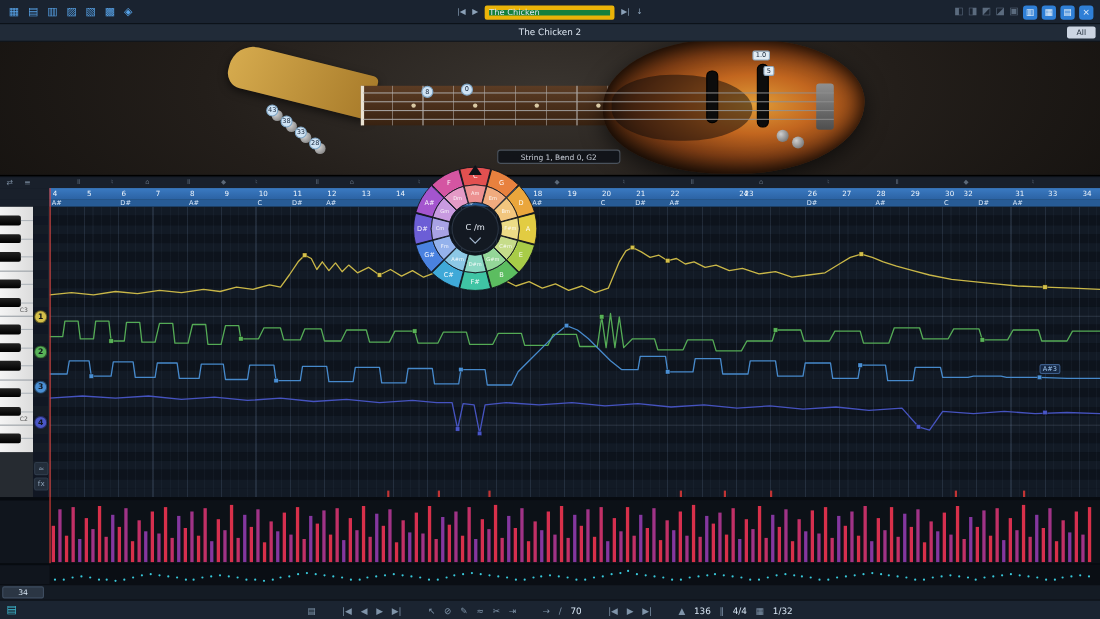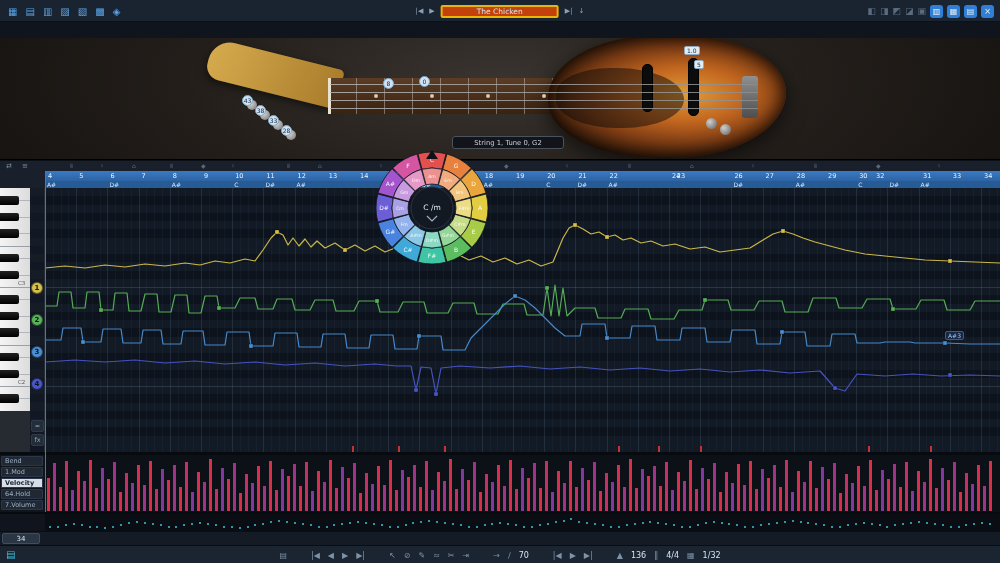--- a/index.html
+++ b/index.html
@@ -2,21 +2,21 @@
 <html><head>
 <meta charset="utf-8">
 <style>
 *{margin:0;padding:0;box-sizing:border-box}
 html,body{background:#000}
 #app{position:relative;width:1000px;height:563px;background:#10151d;overflow:hidden;font-family:"DejaVu Sans",sans-serif;-webkit-font-smoothing:antialiased}
 
 .topbar{position:absolute;left:0;top:0;width:1000px;height:22px;background:#1a2330;border-bottom:1px solid #0c1118}
 .tb-left{position:absolute;left:8px;top:0;height:22px;display:flex;align-items:center;gap:8px;color:#57a3e8;font-size:10px}
 .tb-center{position:absolute;left:50%;top:0;height:22px;transform:translateX(-50%);display:flex;align-items:center;gap:6px;color:#8ba1b8;font-size:7px}
-.songbox{width:118px;height:13px;background:#c2410c;border:2px solid #eab308;border-radius:2px;color:#d8e4f0;font-size:7.5px;display:flex;align-items:center;justify-content:center}
+.songbox{width:118px;height:13px;background:#15803d;border:4px solid #eab308;border-radius:2px;color:#d8e4f0;font-size:7.5px;display:flex;align-items:center;}
 .tb-right{position:absolute;right:6px;top:0;height:22px;display:flex;align-items:center;gap:4px}
 .dimico{color:#5b6b7e;font-size:9px}
 .winbtn{width:13px;height:13px;background:#2f7fd6;border-radius:3px;color:#eaf2fa;font-size:8px;display:flex;align-items:center;justify-content:center}
 
 .tabbar{position:absolute;top:22px;left:0;width:1000px;height:16px;background:#212b38;border-bottom:1px solid #0c1117}
 .tabtitle{position:absolute;left:0;right:0;top:3px;text-align:center;font-size:8px;color:#dae3ee}
 .allbtn{position:absolute;right:4px;top:2px;width:26px;height:11px;background:#ccd5e2;border-radius:2px;color:#1c2734;font-size:7px;display:flex;align-items:center;justify-content:center}
 
 .inst{position:absolute;top:38px;left:0;width:1000px;height:122px;overflow:hidden;background:radial-gradient(ellipse 700px 260px at 50% 35%,#39342f 0%,#231e1a 45%,#0f0d0b 100%);border-bottom:1px solid #000}
 .hstock{position:absolute;left:205px;top:32px;width:135px;height:40px;background:linear-gradient(100deg,#d6ab4e,#a87b2a);border-radius:22px 5px 8px 14px;transform:rotate(14deg);transform-origin:100% 50%;box-shadow:0 3px 8px rgba(0,0,0,.55)}
@@ -117,35 +117,39 @@
         <span class="dimico">◩</span>
         <span class="dimico">◪</span>
         <span class="dimico">▣</span>
         <span class="winbtn">▥</span>
         <span class="winbtn">▦</span>
         <span class="winbtn">▤</span>
         <span class="winbtn">×</span>
       </div>
   </header>
 
+  <div class="tabbar">
+    <div class="tabtitle">The Chicken 2</div>
+    <div class="allbtn">All</div>
+  </div>
 
   <section class="inst" id="inst">
     <div class="hstock"></div>
     <div class="neck">
         <div class="frets"></div>
       </div>
     <div class="nut"></div>
     <div class="gbody"></div>
     <div class="pguard"></div>
     <div class="pickup" style="left:642px;top:26px;height:48px"></div>
     <div class="pickup" style="left:688px;top:20px;height:58px"></div>
     <div class="bridge"></div>
     <div class="knob" style="left:706px;top:80px"></div>
     <div class="knob" style="left:720px;top:86px"></div>
-    <div class="tooltip">String 1, Tune 0, G2</div>
+    <div class="tooltip">String 1, Bend 0, G2</div>
   <div class="inlay" style="left: 374px; top: 56px;"></div>
       <div class="inlay" style="left: 430px; top: 56px;"></div>
       <div class="inlay" style="left: 486px; top: 56px;"></div>
       <div class="inlay" style="left: 542px; top: 56px;"></div>
       <div class="gstring" style="top: 46px;"></div>
       <div class="gstring" style="top: 54px;"></div>
       <div class="gstring" style="top: 62px;"></div>
       <div class="gstring" style="top: 70px;"></div>
       <div class="tpost" style="left: 247px; top: 62px;"></div>
       <div class="tpost" style="left: 260px; top: 72px;"></div>
@@ -565,27 +569,20 @@
       <div class="vbar" style="left: 896px; height: 43.2px; background: rgb(132, 55, 159);"></div>
       <div class="vbar" style="left: 902px; height: 31.32px; background: rgb(214, 47, 79);"></div>
       <div class="vbar" style="left: 908px; height: 49.14px; background: rgb(160, 51, 134);"></div>
       <div class="vbar" style="left: 914px; height: 19.44px; background: rgb(216, 48, 74);"></div>
       <div class="vbar" style="left: 920px; height: 38.34px; background: rgb(194, 48, 102);"></div>
       <div class="vbar" style="left: 926px; height: 27px; background: rgb(132, 55, 159);"></div>
       <div class="vbar" style="left: 932px; height: 45.9px; background: rgb(214, 47, 79);"></div>
       <div class="vbar" style="left: 938px; height: 24.84px; background: rgb(160, 51, 134);"></div>
       <div class="vbar" style="left: 944px; height: 49.68px; background: rgb(216, 48, 74);"></div>
     </div>
-  <div class="lanelabels" id="laneLabels">
-      <div class="lane" style="top: 1px;">Bend</div>
-      <div class="lane" style="top: 12px;">1.Mod</div>
-      <div class="lane sel" style="top: 23px;">Velocity</div>
-      <div class="lane" style="top: 34px;">64.Hold</div>
-      <div class="lane" style="top: 45px;">7.Volume</div>
-    </div>
 
   <div class="dotdiv"></div>
   <div class="dotsleft"></div>
   <div class="dots" id="dots">
       <div class="vdot" style="left: 4px; top: 11.6px;"></div>
       <div class="vdot" style="left: 11.9px; top: 11.6px;"></div>
       <div class="vdot" style="left: 19.8px; top: 10.4px;"></div>
       <div class="vdot" style="left: 27.7px; top: 9.2px;"></div>
       <div class="vdot" style="left: 35.6px; top: 10.4px;"></div>
       <div class="vdot" style="left: 43.5px; top: 11.6px;"></div>

